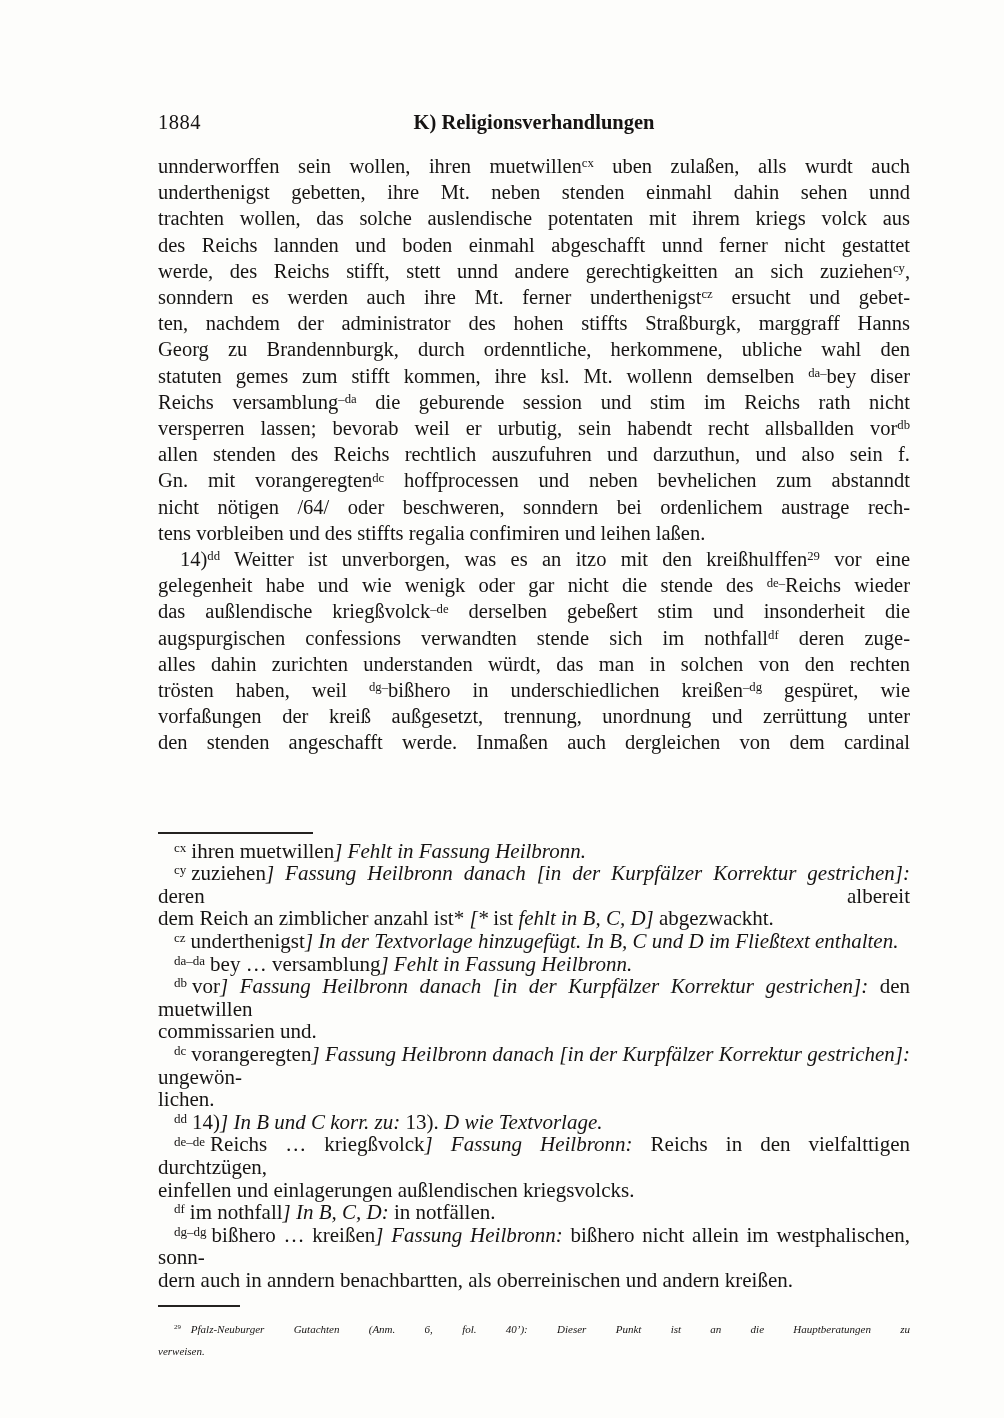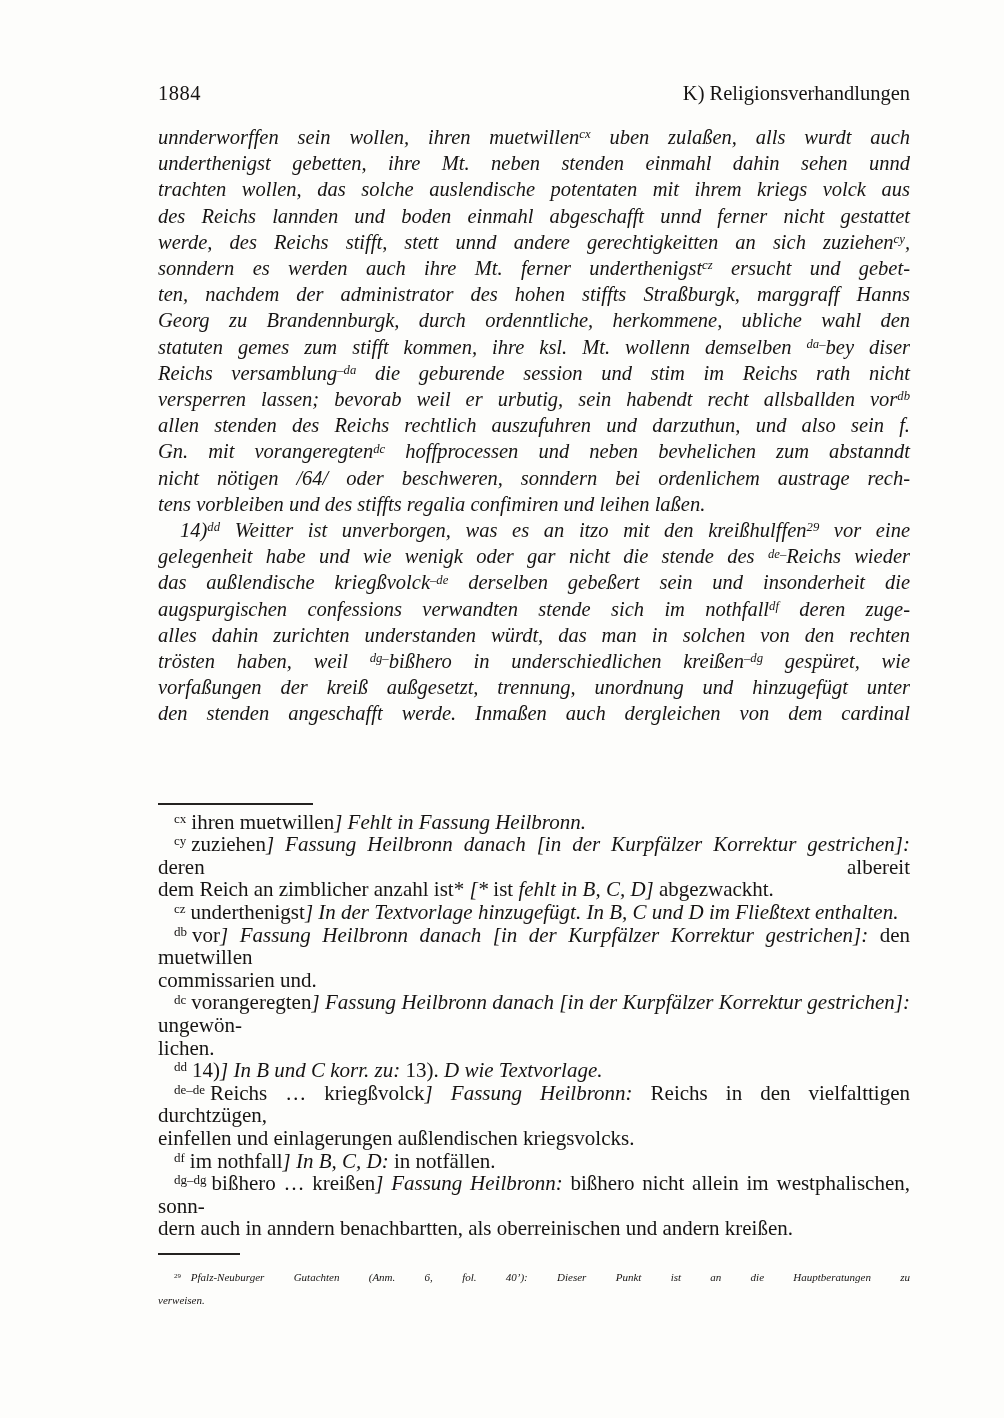--- a/index.html
+++ b/index.html
@@ -4,27 +4,27 @@
 <style>
   html, body { margin: 0; padding: 0; background: #ffffff; }
   .page {
     position: relative;
     width: 1004px; height: 1418px;
     background: #fdfdfb;
     color: #161413;
     font-family: "Liberation Serif", serif;
     overflow: hidden;
   }
-  .content { padding: 82px 94px 0 158px; }
+  .content { padding: 82px 94px 0 158px; margin-top: 29px; }
 
   .pagehead { position: relative; height: 26px; font-size: 20.5px; }
   .pagenum { position: absolute; left: 0; top: 0; letter-spacing: 0.5px; }
-  .runhead { position: absolute; left: 0; right: 0; text-align: right; }
+  .runhead { position: absolute; left: 0; right: 0; text-align: center; font-weight: bold; }
 
-  .bodytext { margin-top: 16px; font-size: 20.5px; line-height: 26.2px; font-style: italic; }
+  .bodytext { margin-top: 16px; font-size: 20.5px; line-height: 26.2px; }
   .tline { text-align: left; }
   .tline.just { text-align: justify; text-align-last: justify; text-justify: inter-word; }
   .findent { text-indent: 22px; }
   .note-first { text-indent: 16px; }
 
   sup {
     font-size: 0.62em;
     line-height: 0;
     vertical-align: baseline;
     position: relative;
@@ -65,40 +65,43 @@
           <div class="tline just"><span>Reichs versamblung</span><sup>–da</sup><span> die geburende session und stim im Reichs rath nicht</span></div>
           <div class="tline just"><span>versperren lassen; bevorab weil er urbutig, sein habendt recht allsballden vor</span><sup>db</sup></div>
           <div class="tline just"><span>allen stenden des Reichs rechtlich auszufuhren und darzuthun, und also sein f.</span></div>
           <div class="tline just"><span>Gn. mit vorangeregten</span><sup>dc</sup><span> hoffprocessen und neben bevhelichen zum abstanndt</span></div>
           <div class="tline just"><span>nicht nötigen /64/ oder beschweren, sonndern bei ordenlichem austrage rech-</span></div>
           <div class="tline"><span>tens vorbleiben und des stiffts regalia confimiren und leihen laßen.</span></div>
         </div>
         <div>
           <div class="tline just findent"><span>14)</span><sup>dd</sup><span> Weitter ist unverborgen, was es an itzo mit den kreißhulffen</span><sup>29</sup><span> vor eine</span></div>
           <div class="tline just"><span>gelegenheit habe und wie wenigk oder gar nicht die stende des </span><sup>de–</sup><span>Reichs wieder</span></div>
-          <div class="tline just"><span>das außlendische kriegßvolck</span><sup>–de</sup><span> derselben gebeßert sein und insonderheit die</span></div>
+          <div class="tline just"><span>das außlendische kriegßvolck</span><sup>–de</sup><span> derselben gebeßert stim und insonderheit die</span></div>
           <div class="tline just"><span>augspurgischen confessions verwandten stende sich im nothfall</span><sup>df</sup><span> deren zuge-</span></div>
           <div class="tline just"><span>alles dahin zurichten understanden würdt, das man in solchen von den rechten</span></div>
           <div class="tline just"><span>trösten haben, weil </span><sup>dg–</sup><span>bißhero in underschiedlichen kreißen</span><sup>–dg</sup><span> gespüret, wie</span></div>
-          <div class="tline just"><span>vorfaßungen der kreiß außgesetzt, trennung, unordnung und hinzugefügt unter</span></div>
+          <div class="tline just"><span>vorfaßungen der kreiß außgesetzt, trennung, unordnung und zerrüttung unter</span></div>
           <div class="tline just"><span>den stenden angeschafft werde. Inmaßen auch dergleichen von dem cardinal</span></div>
         </div>
       </div>
 
     <div class="rule rule-apparatus"></div>
     <div class="apparatus" id="apparatus">
         <div class="note">
           <div class="tline note-first"><sup class="lbl">cx</sup><span>ihren muetwillen</span><i>] Fehlt in Fassung Heilbronn.</i></div>
         </div>
         <div class="note">
           <div class="tline just note-first"><sup class="lbl">cy</sup><span>zuziehen</span><i>] Fassung Heilbronn danach [in der Kurpfälzer Korrektur gestrichen]:</i><span> deren albereit</span></div>
           <div class="tline"><span>dem Reich an zimblicher anzahl ist* </span><i>[* </i><span>ist </span><i>fehlt in B, C, D]</i><span> abgezwackht.</span></div>
         </div>
         <div class="note">
           <div class="tline note-first"><sup class="lbl">cz</sup><span>underthenigst</span><i>] In der Textvorlage hinzugefügt. In B, C und D im Fließtext enthalten.</i></div>
+        </div>
+        <div class="note">
+          <div class="tline note-first"><sup class="lbl">da–da</sup><span>bey … versamblung</span><i>] Fehlt in Fassung Heilbronn.</i></div>
         </div>
         <div class="note">
           <div class="tline just note-first"><sup class="lbl">db</sup><span>vor</span><i>] Fassung Heilbronn danach [in der Kurpfälzer Korrektur gestrichen]:</i><span> den muetwillen</span></div>
           <div class="tline"><span>commissarien und.</span></div>
         </div>
         <div class="note">
           <div class="tline just note-first"><sup class="lbl">dc</sup><span>vorangeregten</span><i>] Fassung Heilbronn danach [in der Kurpfälzer Korrektur gestrichen]:</i><span> ungewön-</span></div>
           <div class="tline"><span>lichen.</span></div>
         </div>
         <div class="note">

